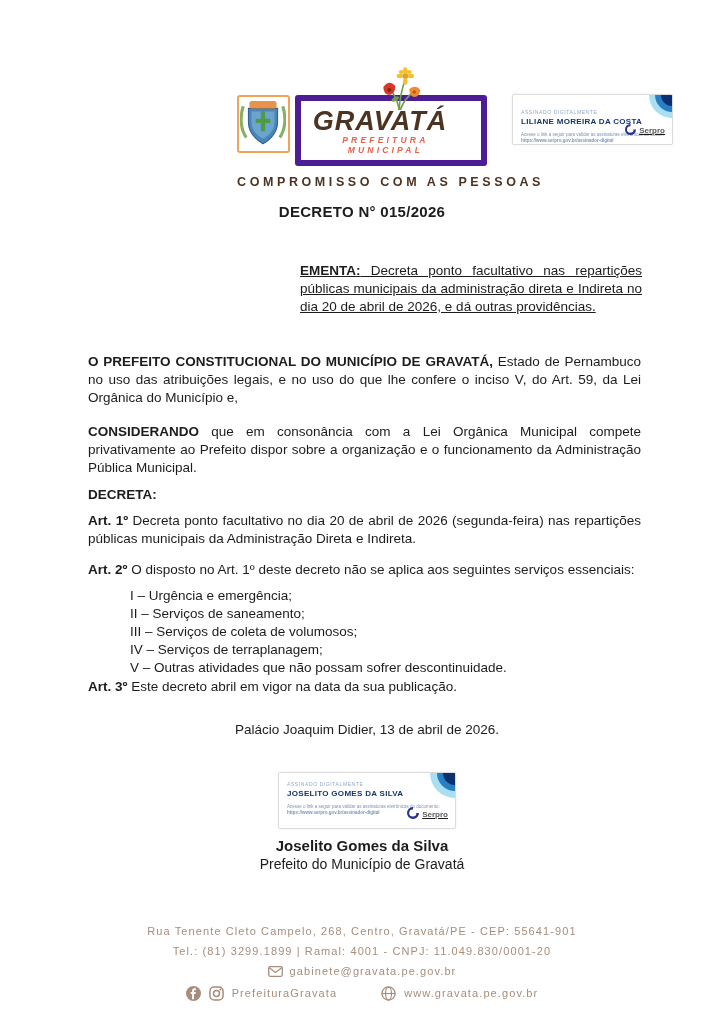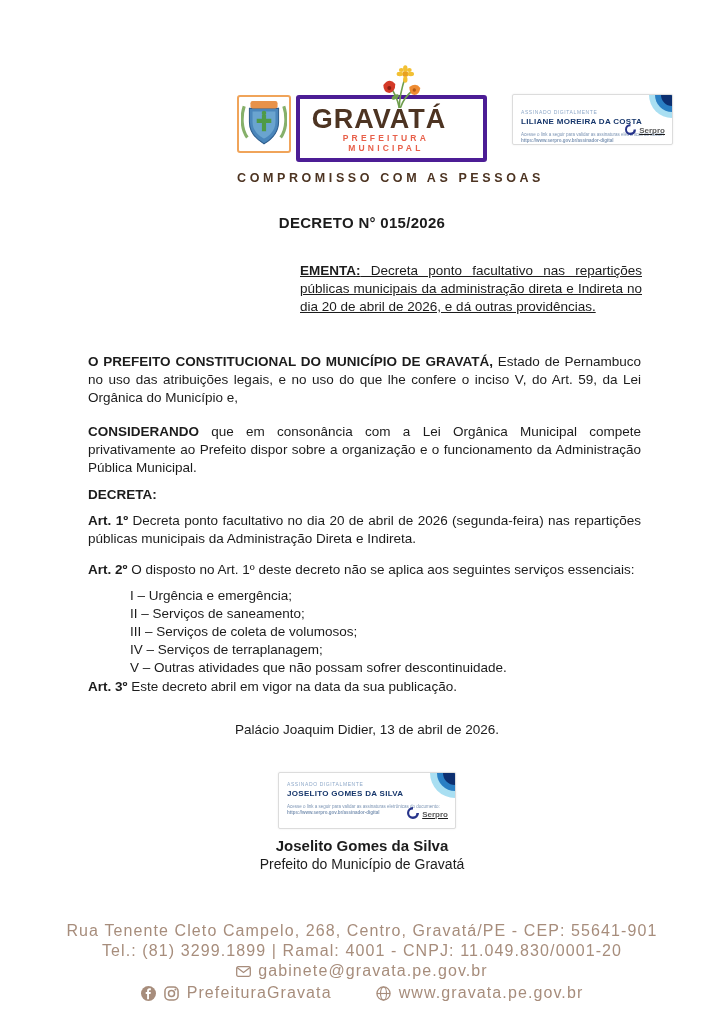--- a/index.html
+++ b/index.html
@@ -8,63 +8,63 @@
     position:relative; width:724px; height:1024px; margin:0 auto;
     background:#ffffff; overflow:hidden;
     font-family:"Liberation Sans", sans-serif; color:#1c1c1c;
   }
 
   
   .logo-wrap { position:absolute; top:95px; left:50%; transform:translateX(-50%); width:250px; }
   .logo-row { display:flex; gap:5px; align-items:stretch; justify-content:center; }
   .crest-box { width:60px; height:58px; border:2px solid #f0a45a; border-radius:3px;
     display:flex; align-items:center; justify-content:center; background:#fff; }
-  .name-box { position:relative; border:4px solid #4c1d95; border-radius:3px;
-    padding:7px 23px 5px 12px; background:#fff; }
+  .name-box { position:relative; border:6px solid #4c1d95; border-radius:3px;
+    padding:7px 23px 5px 12px; background:#fff;font-style:italic; }
   .logo-name { font-size:27px; font-weight:800; color:#4d3422; letter-spacing:1px; line-height:26px; }
   .logo-sub { font-size:8.5px; font-weight:bold; color:#e8604a; letter-spacing:3.2px; text-align:center; margin-top:1px; }
   .flowers { position:absolute; top:-34px; left:50%; transform:translateX(-35%); }
   .logo-tagline { margin-top:9px; text-align:center; font-size:12.5px; font-weight:bold;
     color:#4d3422; letter-spacing:3.6px; white-space:nowrap; }
 
   
   .stamp { position:absolute; background:#fff; border:1px solid #dcdcdc; border-radius:2px;
     overflow:hidden; box-shadow:0 0 2px rgba(0,0,0,0.08); padding:14px 8px; }
   .stamp-corner { position:absolute; top:0; right:0; }
   .stamp-label { font-size:5px; letter-spacing:0.6px; color:#8fa9c9; line-height:7px; }
   .stamp-name { font-size:8px; font-weight:bold; color:#16366b; letter-spacing:0.3px; line-height:11px; white-space:nowrap; }
   .stamp-info { margin-top:5px; font-size:4.5px; color:#7d95b4; line-height:6px; white-space:nowrap; overflow:hidden; }
   .stamp-url { font-size:4.5px; color:#7d95b4; font-weight:bold; line-height:6px; white-space:nowrap; overflow:hidden; }
   .serpro { position:absolute; right:7px; bottom:5px; display:flex; align-items:center; gap:3px;text-decoration:underline; }
   .serpro-text { font-size:8px; color:#5a5a5a; font-weight:bold; }
   .stamp-top { top:94px; left:512px; width:161px; height:51px; }
   .stamp-bottom { top:772px; left:278px; width:178px; height:57px; padding-top:8px; }
 
   
-  .doc-title { position:absolute; top:214px; left:0; width:100%; text-align:center;
+  .doc-title { position:absolute; top:203px; left:0; width:100%; text-align:center;
     font-size:15px; font-weight:bold; letter-spacing:0.3px; }
   .ementa { position:absolute; top:262px; left:300px; width:342px;
     font-size:13.5px; line-height:18px; text-align:justify;text-decoration:underline; }
   .para { position:absolute; left:88px; width:553px; font-size:13.5px; line-height:18px; text-align:justify; }
   .p-preamble { top:353px; }
   .p-considerando { top:423px; }
   .p-decreta { top:486px; font-weight:bold; }
   .p-art1 { top:512px; }
   .p-art2 { top:561px; }
   .services { position:absolute; top:587px; left:130px; width:480px; font-size:13.5px; line-height:18px; }
   .p-art3 { top:678px; }
   .dateline { position:absolute; top:722px; left:5px; width:100%; text-align:center; font-size:13.5px; }
 
   .sig-block { position:absolute; top:836px; left:0; width:100%; text-align:center; }
   .sig-name { font-size:15px; font-weight:bold; line-height:19px; }
   .sig-role { font-size:14px; line-height:19px; }
 
   
   .footer { position:absolute; top:921px; left:0; width:100%; text-align:center;
-    color:#a78d7c; font-size:16px; letter-spacing:1.1px; line-height:20px; }
+    color:#a78d7c; font-size:11px; letter-spacing:1.1px; line-height:20px; }
   .footer-line { display:flex; align-items:center; justify-content:center; gap:7px; }
   .footer svg { display:block; }
   .social-row { display:flex; align-items:center; justify-content:center; gap:8px; margin-top:2px; }
   .social-gap { width:28px; }
   b.inl { font-weight:bold; }
 </style>
 </head>
 <body>
 
 <div class="page">

